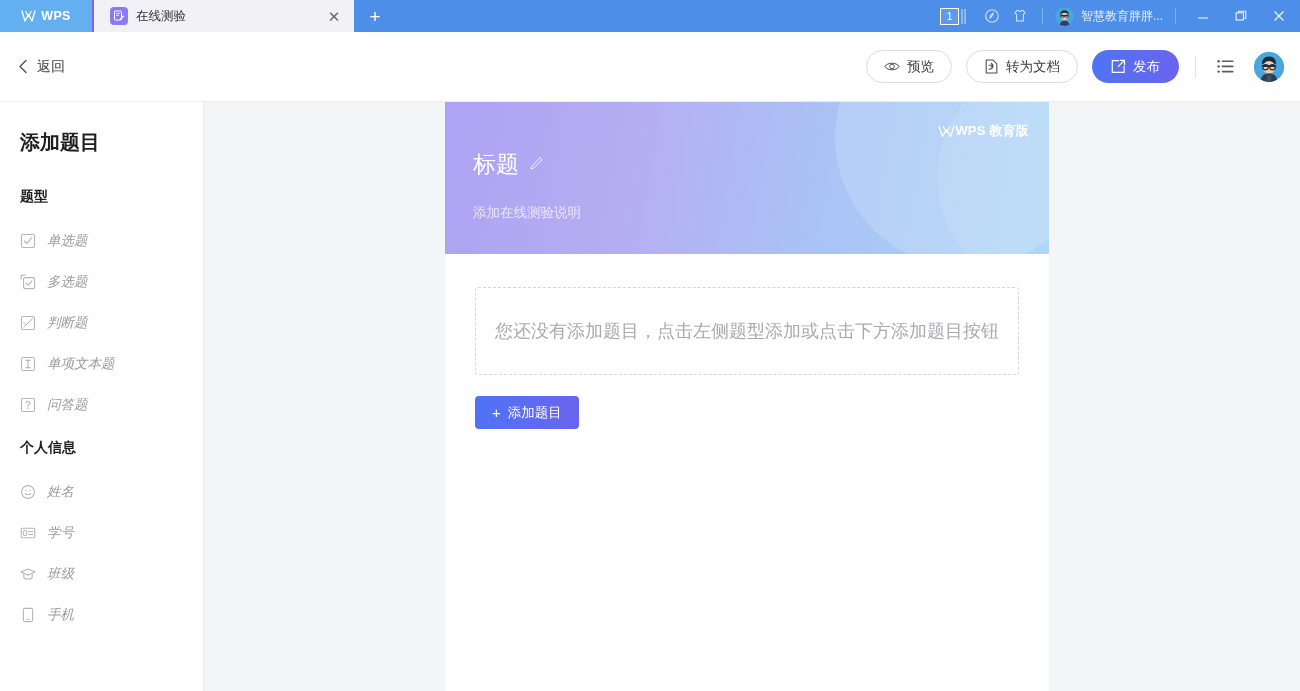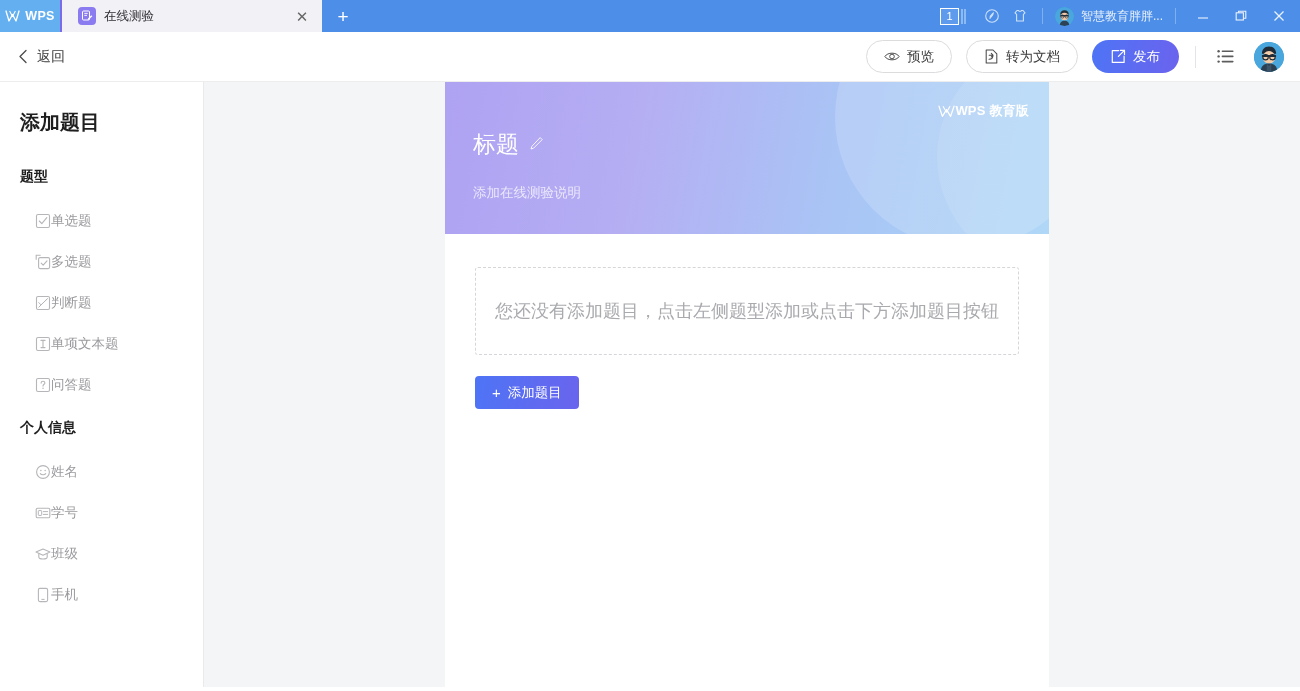--- a/index.html
+++ b/index.html
@@ -12,21 +12,21 @@
 
   
   .titlebar {
     height: 32px;
     background: #4D8EE8;
     display: flex;
     align-items: stretch;
     position: relative;
   }
   .wps-badge {
-    width: 60px;
+    width: 92px;
     background: #63AFF0;
     display: flex;
     align-items: center;
     justify-content: center;
     gap: 5px;
     color: #ffffff;
     font-size: 12.5px;
     font-weight: bold;
     letter-spacing: 0.3px;
   }
@@ -102,21 +102,21 @@
     overflow: hidden; flex: 0 0 auto; background: #3E9ED8;
   }
   .wctrl {
     width: 38px; height: 32px;
     display: flex; align-items: center; justify-content: center;
     color: #EAF2FC; cursor: pointer;
   }
 
   
   .toolbar {
-    height: 50px;
+    height: 70px;
     background: #ffffff;
     display: flex; align-items: center;
     padding: 0 16px 0 18px;
     border-bottom: 1px solid #EDEDED;
   }
   .back-btn {
     display: flex; align-items: center; gap: 9px;
     font-size: 14px; color: #3D3D3D; cursor: pointer;
   }
   .tool-spacer { flex: 1 1 auto; }
@@ -162,26 +162,27 @@
   }
   .sb-title {
     font-size: 20px; font-weight: bold; color: #1F1F1F;
     padding: 0 0 0 20px; margin-bottom: 32px;
   }
   .sb-section {
     font-size: 14px; font-weight: bold; color: #1F1F1F;
     padding: 0 0 0 20px; margin-bottom: 14px;
   }
   .sb-item {
-    display: flex; align-items: center; 
+    display: flex; align-items: center; gap: 11px;
     height: 41px;
-    padding-left: 35px;
+    padding-left: 20px;
     font-size: 13.5px;
     color: #9A9A9E;
     cursor: pointer;
+    font-style: italic;
   }
   .sb-ico { width: 16px; height: 16px; flex: 0 0 auto; display:block; }
   .sb-gap { height: 14px; }
 
   .content {
     flex: 1 1 auto;
     background: #F4F5F7;
     position: relative;
     overflow: hidden;
   }

